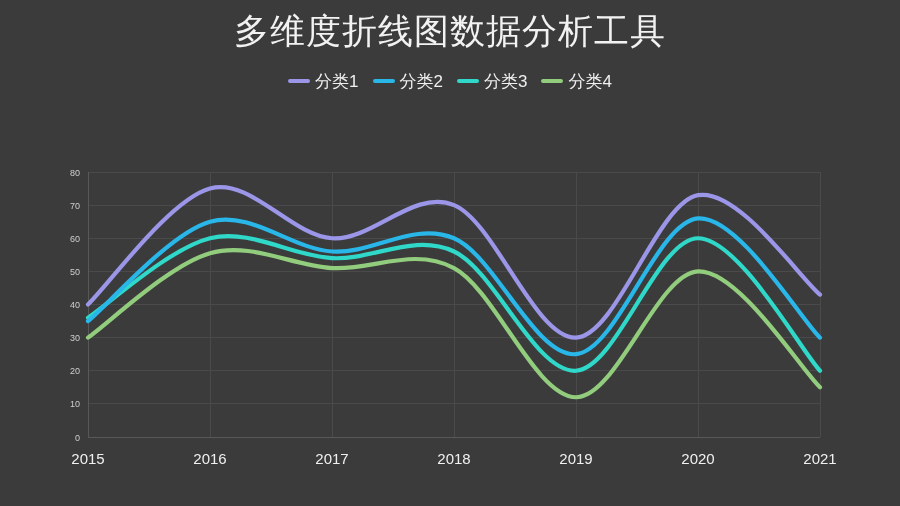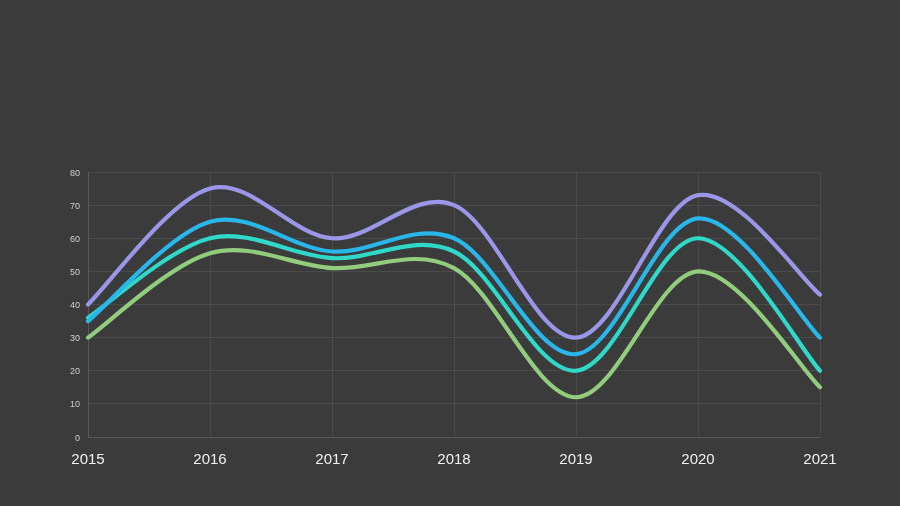--- a/index.html
+++ b/index.html
@@ -75,21 +75,40 @@
     stroke-width: 4.2;
     stroke-linecap: round;
     stroke-linejoin: round;
   }
 </style>
 </head>
 <body>
 
 <div id="root">
 
+  <div id="chart-title">多维度折线图数据分析工具</div>
 
+  <div id="legend">
+      <div class="legend-item">
+        <span class="legend-swatch" style="background: rgb(155, 150, 232);"></span>
+        <span>分类1</span>
+      </div>
+      <div class="legend-item">
+        <span class="legend-swatch" style="background: rgb(41, 182, 232);"></span>
+        <span>分类2</span>
+      </div>
+      <div class="legend-item">
+        <span class="legend-swatch" style="background: rgb(47, 216, 200);"></span>
+        <span>分类3</span>
+      </div>
+      <div class="legend-item">
+        <span class="legend-swatch" style="background: rgb(146, 204, 125);"></span>
+        <span>分类4</span>
+      </div>
+    </div>
 
   <div id="plot-area">
     <svg id="chart-svg" width="900" height="506" viewBox="0 0 900 506">
       <g id="gridlines">
           <line x1="88" y1="437" x2="820" y2="437" class="grid-line"></line>
           <line x1="88" y1="403.875" x2="820" y2="403.875" class="grid-line"></line>
           <line x1="88" y1="370.75" x2="820" y2="370.75" class="grid-line"></line>
           <line x1="88" y1="337.625" x2="820" y2="337.625" class="grid-line"></line>
           <line x1="88" y1="304.5" x2="820" y2="304.5" class="grid-line"></line>
           <line x1="88" y1="271.375" x2="820" y2="271.375" class="grid-line"></line>

